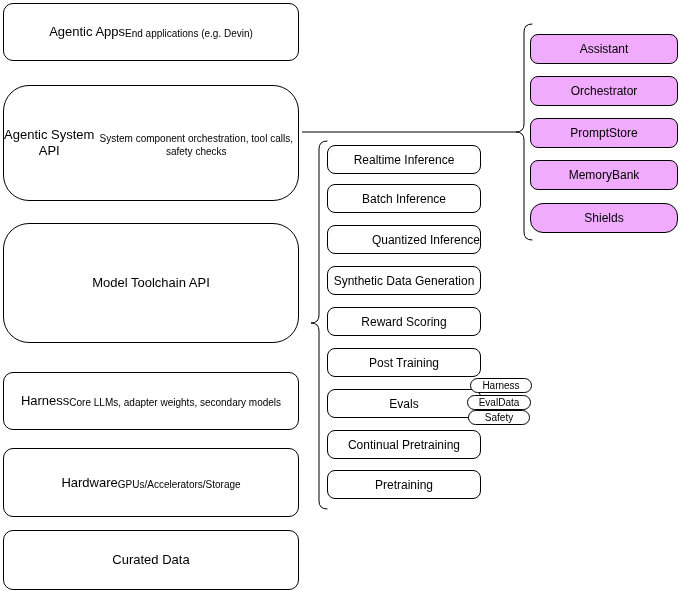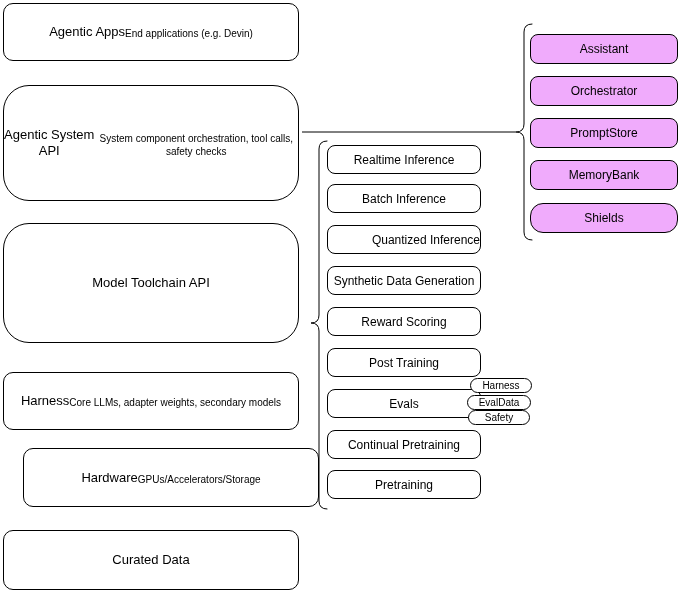--- a/index.html
+++ b/index.html
@@ -104,21 +104,21 @@
 
   <div class="bigbox r26" style="top:223px; height:120px;text-align:right;">
     <div class="t">Model Toolchain API</div>
   </div>
 
   <div class="bigbox r10" style="top:372px; height:58px;">
     <div class="t">Harness</div>
     <div class="s">Core LLMs, adapter weights, secondary models</div>
   </div>
 
-  <div class="bigbox r10" style="top:448px; height:59px;margin-left:20px;">
+  <div class="bigbox r10" style="top:448px; height:69px;">
     <div class="t">Hardware</div>
     <div class="s">GPUs/Accelerators/Storage</div>
   </div>
 
   <div class="bigbox r10" style="top:530px; height:60px;">
     <div class="t">Curated Data</div>
   </div>
 
   <div class="midbox" style="top:145px;">
     <span>Realtime Inference</span>

